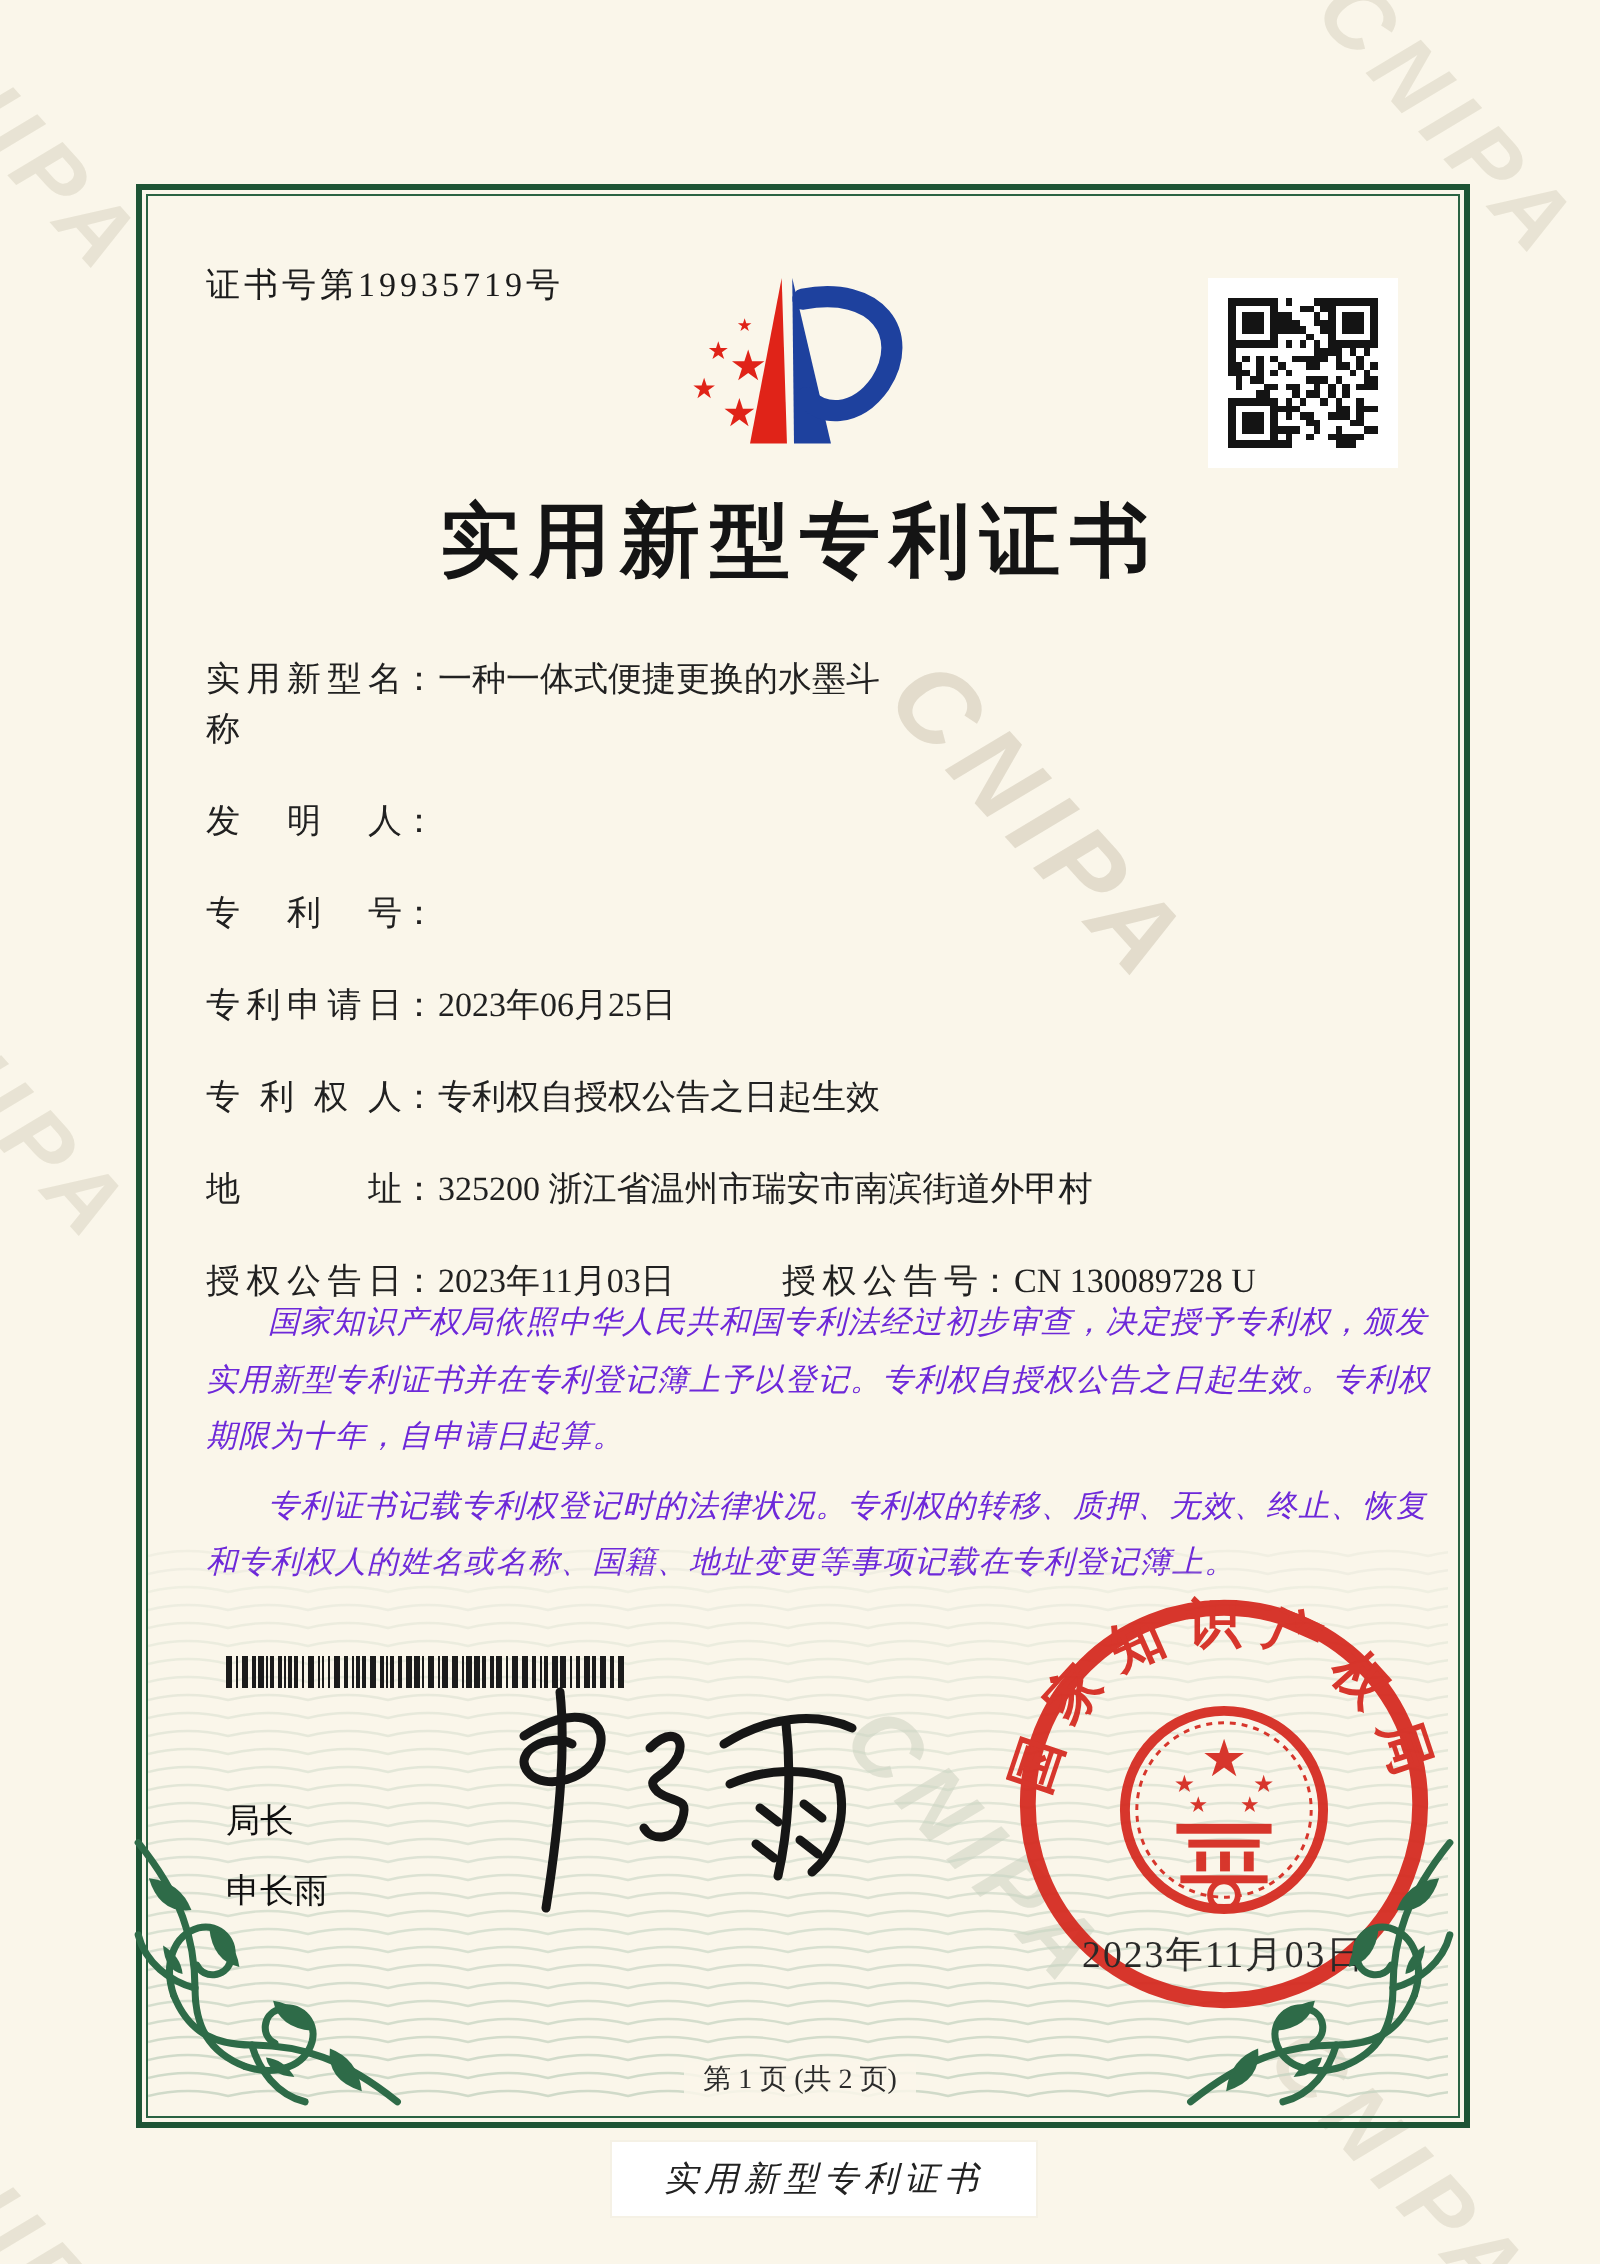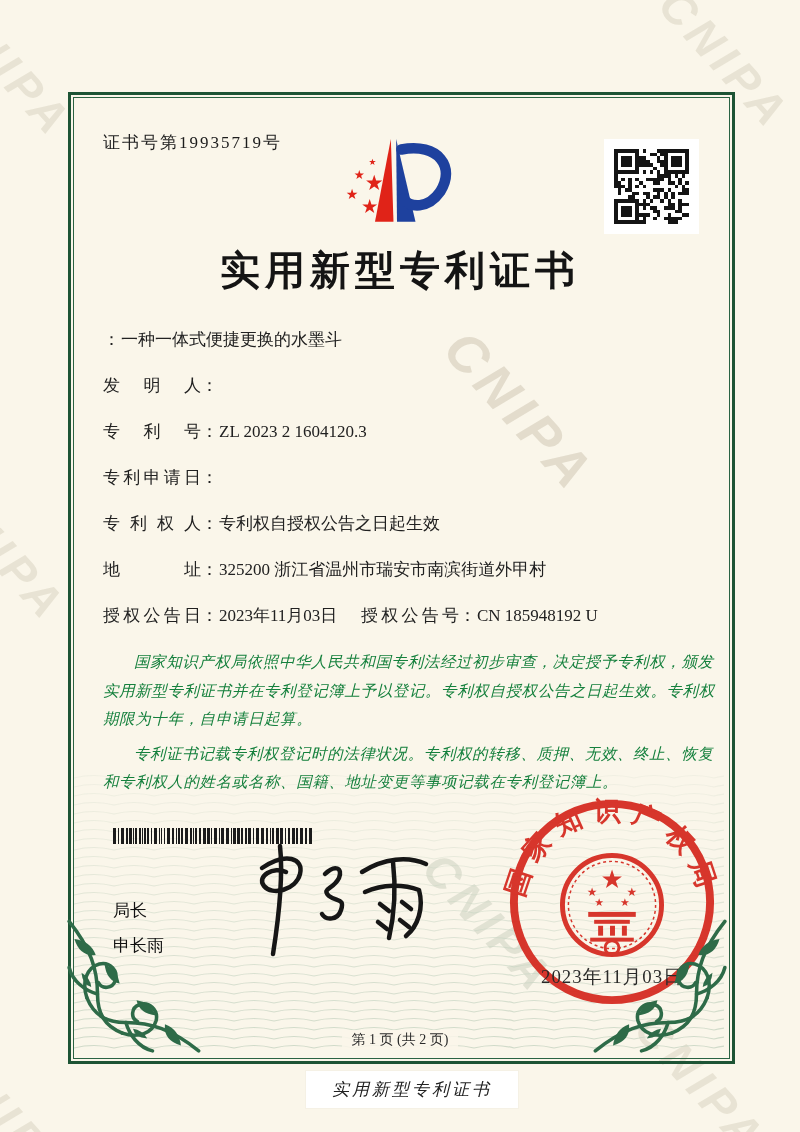--- a/index.html
+++ b/index.html
@@ -47,28 +47,28 @@
       width:75px; height:75px; background:#fff;}
   #qr div{background:#141414;}
   .doc-title{
     position:absolute; left:0; right:0; top:243px; text-align:center;
     font-size:40px; font-weight:bold; letter-spacing:5px; color:#141414;
   }
   
   .fields{position:absolute; left:103px; top:327px; width:612px;}
   .row{display:flex; font-size:17px; line-height:25px; margin-bottom:21px; color:#212121;}
   .lbl{width:98px; text-align:justify; text-align-last:justify; flex:none;}
-  .lbl2{width:98px; text-align:justify; text-align-last:justify; flex:none; }
+  .lbl2{width:98px; text-align:justify; text-align-last:justify; flex:none; margin-left:30px;}
   .colon{width:18px; flex:none;}
   .val{flex:1; white-space:nowrap;}
   .val-fixed{width:142px; flex:none; white-space:nowrap;}
   
   .paras{position:absolute; left:103px; top:648px; width:612px;
          font-style:italic; font-size:15.5px; line-height:28.5px;
-         letter-spacing:0.6px; color:#15803d;}
+         letter-spacing:0.6px; color:#6d28d9;}
   .paras p{margin:0 0 6px 0; text-indent:2em;}
   
   #waves{position:absolute; left:74px; top:770px; z-index:1;}
   .barcode{
     position:absolute; left:113px; top:828px; width:206px; height:16px;
     display:flex; align-items:stretch; z-index:2;
   }
   .barcode i{display:block; background:#1b1b1b;}
   .officer{
     position:absolute; left:113px; top:893px; z-index:2;
@@ -635,53 +635,54 @@
         <div style="background: transparent; grid-area: 21 / 19;"></div>
         <div style="background: transparent; grid-area: 21 / 20;"></div>
         <div style="background: transparent; grid-area: 21 / 21;"></div>
       </div>
   </div>
 
   <div class="doc-title">实用新型专利证书</div>
 
   <div class="fields">
     <div class="row">
+      <span class="lbl">实用新型名称</span>
         <span class="colon">：</span>
       <span class="val">一种一体式便捷更换的水墨斗</span>
     </div>
     <div class="row">
       <span class="lbl">发明人</span>
         <span class="colon">：</span>
     </div>
     <div class="row">
       <span class="lbl">专利号</span>
         <span class="colon">：</span>
-      <span class="val">ZL 2023 2 1604120.3</span>
     </div>
     <div class="row">
       <span class="lbl">专利申请日</span>
         <span class="colon">：</span>
+      <span class="val">2023年06月25日</span>
     </div>
     <div class="row">
       <span class="lbl">专利权人</span>
         <span class="colon">：</span>
       <span class="val">专利权自授权公告之日起生效</span>
     </div>
     <div class="row">
       <span class="lbl">地址</span>
         <span class="colon">：</span>
       <span class="val">325200 浙江省温州市瑞安市南滨街道外甲村</span>
     </div>
     <div class="row">
       <span class="lbl">授权公告日</span>
         <span class="colon">：</span>
       <span class="val-fixed">2023年11月03日</span>
       <span class="lbl2">授权公告号</span>
         <span class="colon">：</span>
-      <span class="val">CN 185948192 U</span>
+      <span class="val">CN 130089728 U</span>
     </div>
   </div>
 
   <div class="paras">
     <p>国家知识产权局依照中华人民共和国专利法经过初步审查，决定授予专利权，颁发实用新型专利证书并在专利登记簿上予以登记。专利权自授权公告之日起生效。专利权期限为十年，自申请日起算。</p>
     <p>专利证书记载专利权登记时的法律状况。专利权的转移、质押、无效、终止、恢复和专利权人的姓名或名称、国籍、地址变更等事项记载在专利登记簿上。</p>
   </div>
 
   <div class="barcode" id="barcode">
       <i style="width: 3px; margin-right: 2px;"></i>

